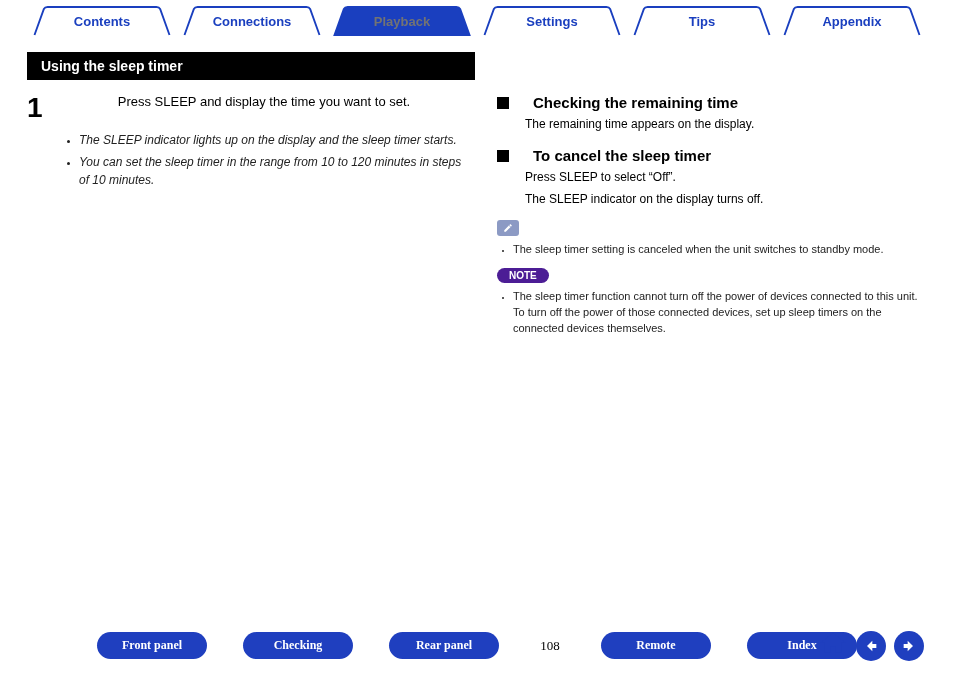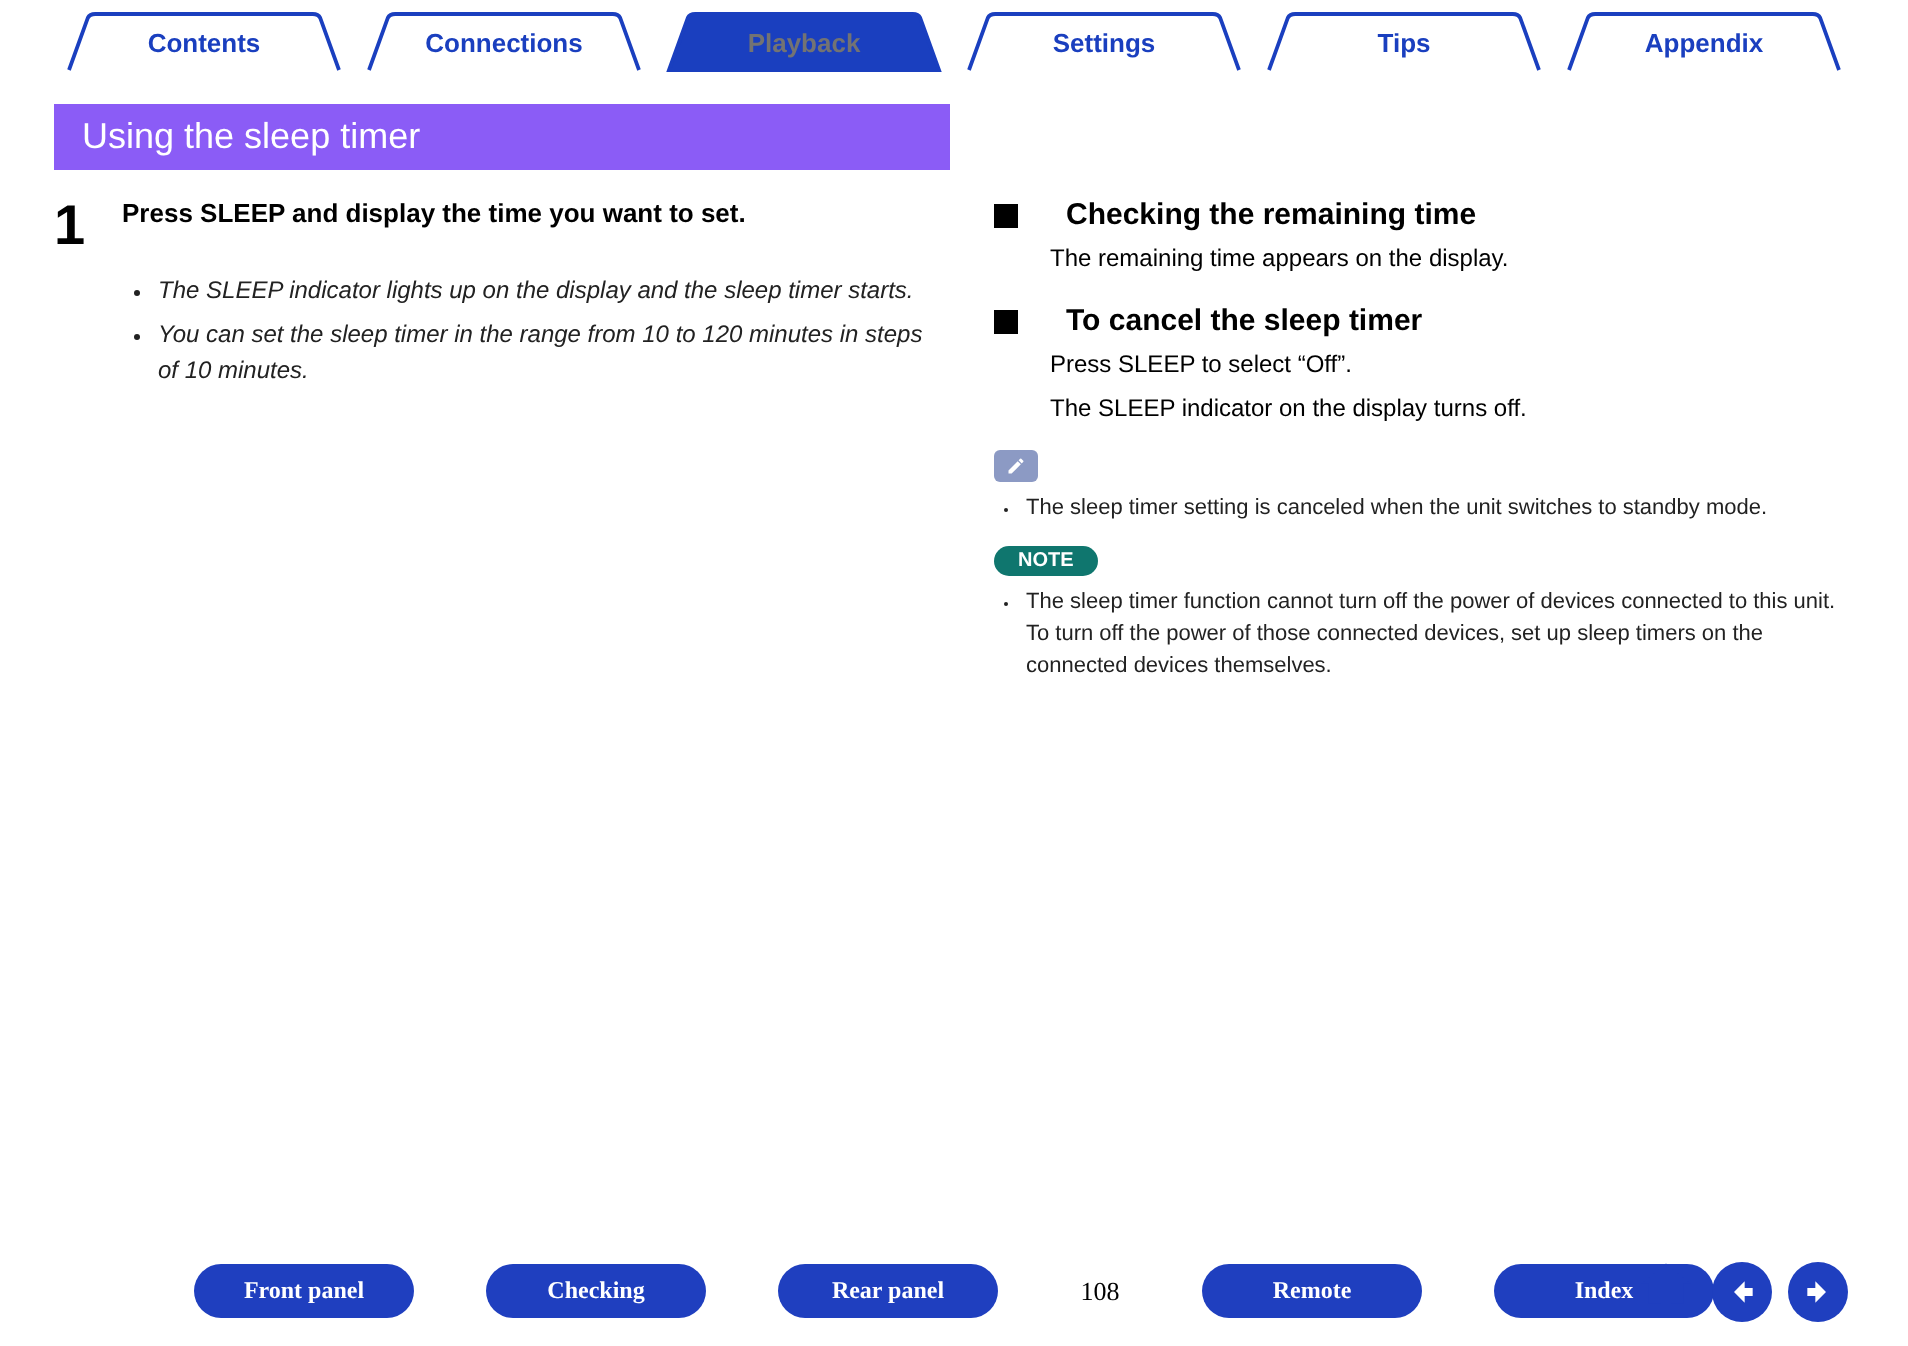--- a/index.html
+++ b/index.html
@@ -38,24 +38,24 @@
     font-size: 13px;
     font-weight: 700;
     pointer-events: none;
   }
   .tab .tab-label.active { color: #737373; }
   .tab .tab-label.inactive { color: #1a3fbf; }
 
   
   .section-bar {
     margin-top: 16px;
-    background: #8b5cf6;
+    background: #000000;
     color: #fff;
-    font-size: 18px;
-    font-weight: 400;
+    font-size: 14px;
+    font-weight: 700;
     padding: 6px 14px;
     width: 420px;
   }
 
   .content-row {
     display: flex;
     margin-top: 14px;
     gap: 30px;
   }
   .col-left { width: 440px; }
@@ -66,23 +66,24 @@
     gap: 12px;
   }
   .step-num {
     font-size: 28px;
     font-weight: 700;
     line-height: 1;
     width: 22px;
   }
   .step-body { flex: 1; }
   .step-head {
-    font-weight: 700;
+    font-weight: 400;
     font-size: 13px;
     margin-bottom: 22px;
+    text-align: center;
   }
   ul.bullets {
     margin: 4px 0 0 0;
     padding-left: 18px;
     font-size: 12px;
     line-height: 1.5;
     color: #222;
     font-style: italic;
   }
   ul.bullets li { margin-bottom: 4px; }
@@ -107,21 +108,21 @@
   .pencil-badge {
     display:inline-flex; align-items:center; justify-content:center;
     width:22px; height:16px;
     background:#8c9ac4; border-radius:3px;
     margin: 8px 0 4px 0;
   }
   .pencil-badge svg { width:10px; height:10px; }
 
   .note-badge {
     display:inline-block;
-    background:#0f766e;
+    background:#4c1d95;
     color:#fff;
     font-size:10px;
     font-weight:700;
     padding:2px 12px;
     border-radius:9px;
     margin: 10px 0 4px 0;
   }
   ul.tiny {
     margin: 2px 0 0 0;
     padding-left: 16px;

